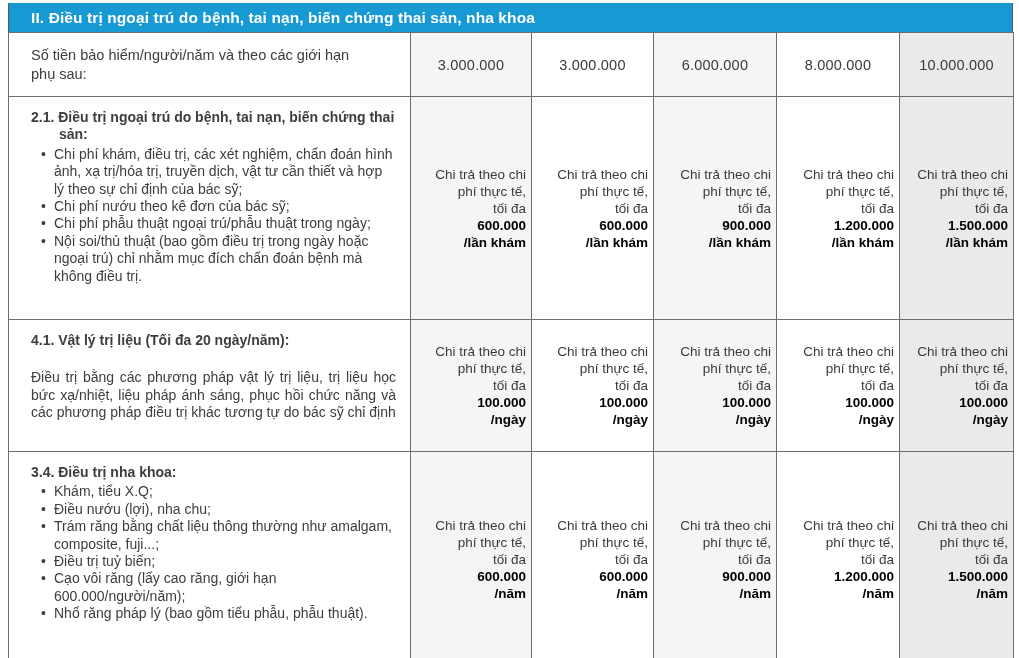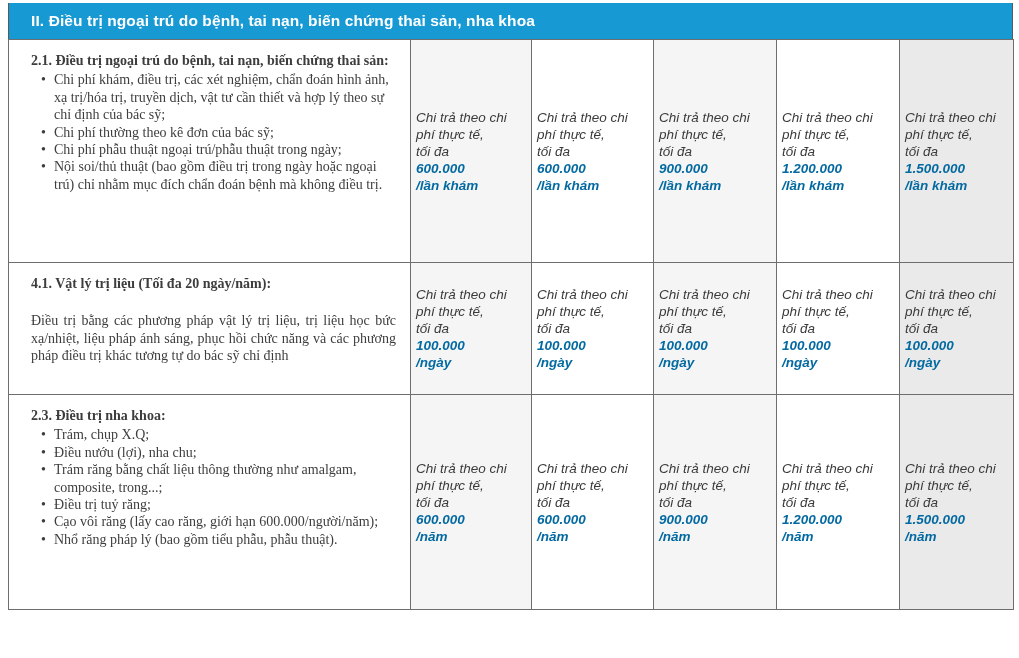--- a/index.html
+++ b/index.html
@@ -10,21 +10,21 @@
     position: relative;
     width: 1019px;
     height: 658px;
     background: #ffffff;
     overflow: hidden;
   }
 
   
   .band {
     margin: 3px 6px 0 8px;
-    height: 36px;
+    height: 29px;
     background: var(--header_bg, #1799d4);
     border-left: 1px solid #595959;
     border-right: 1px solid #595959;
     display: flex;
     align-items: center;
     text-align: center;
   }
   .band .band-title {
     color: #ffffff;
     font-weight: bold;
@@ -63,21 +63,20 @@
     color: #3a3a3a;
     letter-spacing: 0.2px;
   }
 
   
   td.desc {
     vertical-align: top;
     padding: 12px 14px 8px 22px;
     font-size: 14px;
     line-height: 17.4px;
-    font-family: Liberation Serif, serif;
   }
   tr.sec-1 td { height: 223px; }
   tr.sec-2 td { height: 132px; }
   tr.sec-3 td { height: 215px; }
 
   .sec-title {
     font-weight: bold;
     padding-left: 28px;
     text-indent: -28px;
     margin-bottom: 2px;
@@ -91,32 +90,31 @@
     position: absolute;
     left: 10px;
   }
   .para {
     margin-top: 20px;
     text-align: justify;
   }
 
   
   td.pay {
-    text-align: left;
+    text-align: right;
     font-size: 13.5px;
     line-height: 17px;
     padding: 4px 5px;
     color: #3a3a3a;
-    font-style: italic;
   }
   .pay .pfx { display: block; }
   .pay .amt, .pay .unit {
     display: block;
     font-weight: bold;
-    color: #0369a1;
+    color: #000000;
   }
 </style>
 </head>
 <body>
 
 <div class="page">
 
   <div class="band">
     <div class="band-title">II. Điều trị ngoại trú do bệnh, tai nạn, biến chứng thai sản, nha khoa</div>
   </div>
@@ -125,26 +123,36 @@
     <colgroup>
       <col style="width:402px">
         <col style="width:121px">
         <col style="width:122px">
       <col style="width:123px">
         <col style="width:123px">
         <col style="width:114px">
     </colgroup>
 
     <tbody>
+        <tr class="limits-row">
+      <td>
+        <div class="limits-label">Số tiền bảo hiểm/người/năm và theo các giới hạn phụ sau:</div>
+      </td>
+      <td class="limit-cell shade-a">3.000.000</td>
+      <td class="limit-cell shade-b">3.000.000</td>
+      <td class="limit-cell shade-a">6.000.000</td>
+      <td class="limit-cell shade-b">8.000.000</td>
+      <td class="limit-cell shade-c">10.000.000</td>
+    </tr>
 
     <tr class="sec-1">
       <td class="desc">
         <div class="sec-title">2.1. Điều trị ngoại trú do bệnh, tai nạn, biến chứng thai sản:</div>
         <div class="bullet">Chi phí khám, điều trị, các xét nghiệm, chẩn đoán hình ảnh, xạ trị/hóa trị, truyền dịch, vật tư cần thiết và hợp lý theo sự chỉ định của bác sỹ;</div>
-        <div class="bullet">Chi phí thường theo kê đơn của bác sỹ;</div>
+        <div class="bullet">Chi phí nướu theo kê đơn của bác sỹ;</div>
         <div class="bullet">Chi phí phẫu thuật ngoại trú/phẫu thuật trong ngày;</div>
         <div class="bullet">Nội soi/thủ thuật (bao gồm điều trị trong ngày hoặc ngoại trú) chỉ nhằm mục đích chẩn đoán bệnh mà không điều trị.</div>
       </td>
       <td class="pay shade-a">
         <span class="pfx">Chi trả theo chi phí thực tế,</span>
         <span class="pfx">tối đa</span>
         <span class="amt">600.000</span>
         <span class="unit">/lần khám</span>
       </td>
       <td class="pay shade-b">
@@ -205,25 +213,25 @@
       <td class="pay shade-c">
         <span class="pfx">Chi trả theo chi phí thực tế,</span>
         <span class="pfx">tối đa</span>
         <span class="amt">100.000</span>
         <span class="unit">/ngày</span>
       </td>
     </tr>
 
     <tr class="sec-3">
       <td class="desc">
-        <div class="sec-title">2.3. Điều trị nha khoa:</div>
-        <div class="bullet">Trám, chụp X.Q;</div>
+        <div class="sec-title">3.4. Điều trị nha khoa:</div>
+        <div class="bullet">Khám, tiểu X.Q;</div>
         <div class="bullet">Điều nướu (lợi), nha chu;</div>
-        <div class="bullet">Trám răng bằng chất liệu thông thường như amalgam, composite, trong...;</div>
-        <div class="bullet">Điều trị tuỷ răng;</div>
+        <div class="bullet">Trám răng bằng chất liệu thông thường như amalgam, composite, fuji...;</div>
+        <div class="bullet">Điều trị tuỷ biến;</div>
         <div class="bullet">Cạo vôi răng (lấy cao răng, giới hạn 600.000/người/năm);</div>
         <div class="bullet">Nhổ răng pháp lý (bao gồm tiểu phẫu, phẫu thuật).</div>
       </td>
       <td class="pay shade-a">
         <span class="pfx">Chi trả theo chi phí thực tế,</span>
         <span class="pfx">tối đa</span>
         <span class="amt">600.000</span>
         <span class="unit">/năm</span>
       </td>
       <td class="pay shade-b">

